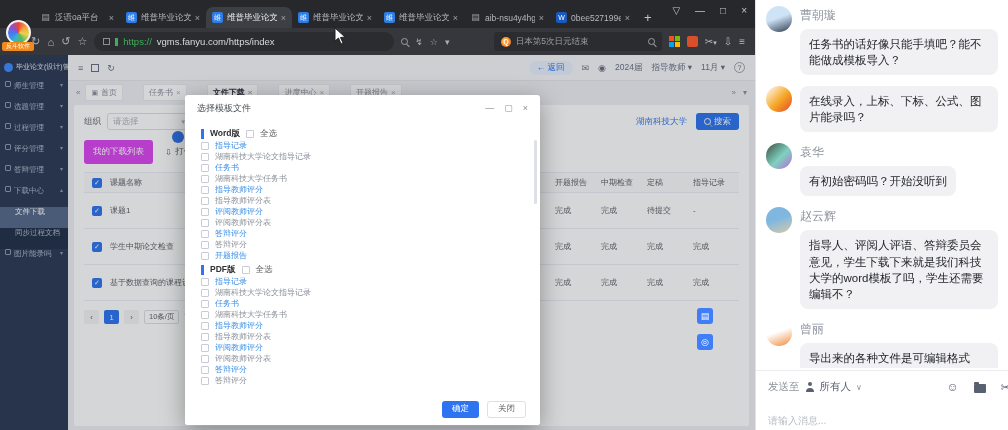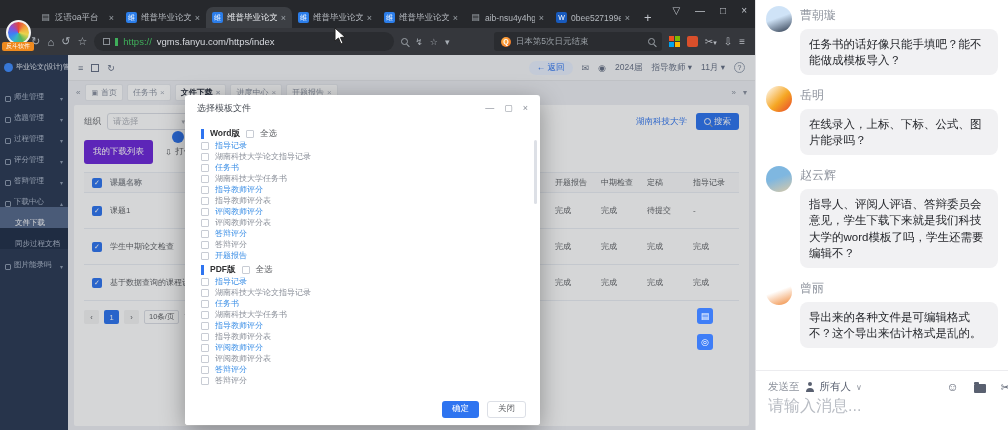--- a/index.html
+++ b/index.html
@@ -42,21 +42,21 @@
 
 .applogo{position:absolute;left:2px;top:20px;z-index:60;width:32px;text-align:center}
 .logo-circle{width:25px;height:25px;border-radius:50%;margin:0 auto;border:2px solid #f4f4f4;
   background:conic-gradient(#e5473b,#f2a33c,#ead34c,#58b85c,#35b6c9,#3f7ef7,#8e4fd1,#e5473b)}
 .logo-badge{margin-top:-3px;background:#f08a1e;color:#fff;font-size:6px;border-radius:2px;padding:1px 1px;line-height:1.2}
 
 .page{position:absolute;top:55px;left:0;width:755px;bottom:0;background:#eef0f4;display:flex}
 .sidebar{width:68px;background:#2b3a55;color:#aeb9cc;font-size:7.5px;flex:none}
 .sb-title{display:flex;align-items:center;gap:3px;padding:7px 4px 9px;color:#e8ecf4;font-size:7px;white-space:nowrap;overflow:hidden}
 .sb-logo{width:9px;height:9px;border-radius:50%;background:#3f8cff;flex:none}
-.sb-item{display:flex;align-items:flex-end;gap:3px;height:21px;padding:0 5px;cursor:pointer;white-space:nowrap;overflow:hidden}
+.sb-item{display:flex;align-items:flex-start;gap:3px;height:21px;padding:0 5px;cursor:pointer;white-space:nowrap;overflow:hidden}
 .sb-ic{width:6px;height:6px;border:1px solid #8e9bb0;border-radius:1px;flex:none}
 .sb-lb{flex:1;overflow:hidden}
 .sb-caret{font-size:6px;color:#8e9bb0}
 .sb-item.sub{padding-left:15px;background:#22304a}
 .sb-item.sub.active{background:#56698c;color:#fff}
 .main{flex:1;position:relative;min-width:0}
 .toolbar{height:26px;background:#f6f7f9;border-bottom:1px solid #e4e6ea;display:flex;align-items:center;gap:8px;padding:0 10px;font-size:8.5px;color:#667085}
 .tb-ic{font-size:9px;color:#667085}
 .fs-ic{width:8px;height:8px;border:1px solid #667085;flex:none}
 .tb-right{margin-left:auto;display:flex;align-items:center;gap:9px}
@@ -68,21 +68,21 @@
 .ptab-home{font-size:7px}
 .ptab-x{font-size:8px;color:#aab0bc}
 .ptabs-right{margin-left:auto;display:flex;gap:7px;color:#8a91a0;font-size:8px}
 .content{position:absolute;top:50px;left:6px;right:6px;bottom:4px;background:#fff;border-radius:2px;padding:8px 10px}
 .filterrow{display:flex;align-items:center;gap:6px;font-size:8.5px;color:#606266}
 .selbox{width:84px;height:17px;border:1px solid #dcdfe6;border-radius:3px;display:flex;align-items:center;justify-content:space-between;padding:0 5px;color:#b0b3ba}
 .fr-right{margin-left:auto;display:flex;align-items:center;gap:9px}
 .more-link{color:#2e74f0}
 .search-btn{height:17px;background:#2e74f0;color:#fff;border-radius:3px;display:flex;align-items:center;gap:3px;padding:0 8px}
 .actionrow{margin-top:10px;display:flex;align-items:center;gap:12px;font-size:8.5px}
-.pri-btn{height:18px;background:#6d28d9;color:#fff;border-radius:3px;padding:12px 9px;display:flex;align-items:center}
+.pri-btn{height:18px;background:#d946ef;color:#fff;border-radius:3px;padding:12px 9px;display:flex;align-items:center}
 .sec-btn{color:#606266;display:flex;gap:3px;align-items:center}
 .table{margin-top:8px;border-top:1px solid #ebeef5;font-size:8px}
 .trow{display:flex;align-items:center;border-bottom:1px solid #ebeef5;height:36px}
 .trow.head{height:20px;background:#fafbfc;color:#909399}
 .t-cb{width:26px;display:flex;justify-content:center;flex:none}
 .cbx{width:10px;height:10px;background:#2e74f0;border-radius:2px;color:#fff;font-size:7px;line-height:10px;text-align:center;display:inline-block}
 .t-topic{flex:1;color:#606266;padding-right:6px;white-space:nowrap;overflow:hidden}
 .trow.head .t-topic{color:#909399;font-weight:bold}
 .t-col{width:46px;color:#606266;flex:none;white-space:nowrap;overflow:hidden}
 .pagerow{margin-top:9px;display:flex;align-items:center;gap:5px;font-size:7.5px;color:#606266}
@@ -121,21 +121,21 @@
 .send-label{color:#8f949e}
 .person-ic{position:relative;width:10px;height:10px;flex:none}
 .person-ic::before{content:"";position:absolute;left:3px;top:0;width:4px;height:4px;border-radius:50%;background:#596070}
 .person-ic::after{content:"";position:absolute;left:1px;bottom:0;width:8px;height:4px;border-radius:4px 4px 0 0;background:#596070}
 .cf-caret{font-size:8px;color:#8f949e}
 .cf-icons{margin-left:auto;display:flex;gap:15px;align-items:center;color:#596070}
 .smiley{font-size:12px;line-height:1}
 .folder-ic{width:12px;height:9px;background:#596070;border-radius:1px;position:relative;margin-top:2px}
 .folder-ic::before{content:"";position:absolute;top:-2px;left:0;width:5px;height:2px;background:#596070;border-radius:1px 1px 0 0}
 .clip-ic{margin-right:-14px;font-size:11px}
-.cf-input{margin-top:2px;font-size:16px;color:#b9bdc4}
+.cf-input{margin-top:20px;font-size:10px;color:#b9bdc4}
 
 .cursor{position:absolute;left:334px;top:27px;z-index:100;pointer-events:none}
 </style>
 </head>
 <body>
 
 <div class="stage">
 
   <div class="browser">
 
@@ -287,21 +287,21 @@
             <span class="tb-ic">◉</span>
             <span>2024届</span>
             <span><span>指导教师</span> ▾</span>
             <span><span>11月</span> ▾</span>
             <span class="help-circ">?</span>
           </div>
         </div>
 
         <div class="pagetabs">
           <span style="font-size:8px">«</span>
-          <span style="display:flex;gap:4px">
+          <span style="display:flex;gap:20px">
               <span class="ptab">
                 <span class="ptab-home">▣</span>
                 <span>首页</span>
               </span>
               <span class="ptab">
                 <span>任务书</span>
                 <span class="ptab-x">×</span>
               </span>
               <span class="ptab active">
                 <span>文件下载</span>
@@ -539,22 +539,28 @@
         <div class="msg">
           <span class="avatar" style="background: linear-gradient(160deg, rgb(207, 227, 247) 45%, rgb(46, 59, 78));"></span>
           <div class="m-rt">
             <div class="m-name">曹朝璇</div>
             <div class="m-bubble">任务书的话好像只能手填吧？能不能做成模板导入？</div>
           </div>
         </div>
         <div class="msg">
           <span class="avatar" style="background: linear-gradient(135deg, rgb(255, 255, 255), rgb(245, 166, 35) 55%, rgb(232, 69, 44));"></span>
           <div class="m-rt">
-            <div class="m-name">岳明</div>
             <div class="m-bubble">在线录入，上标、下标、公式、图片能录吗？</div>
+          </div>
+        </div>
+        <div class="msg">
+          <span class="avatar" style="background: linear-gradient(135deg, rgb(58, 74, 63), rgb(127, 209, 192) 55%, rgb(184, 107, 212));"></span>
+          <div class="m-rt">
+            <div class="m-name">袁华</div>
+            <div class="m-bubble">有初始密码吗？开始没听到</div>
           </div>
         </div>
         <div class="msg">
           <span class="avatar" style="background: linear-gradient(160deg, rgb(127, 183, 224) 45%, rgb(216, 201, 168));"></span>
           <div class="m-rt">
             <div class="m-name">赵云辉</div>
             <div class="m-bubble">指导人、评阅人评语、答辩委员会意见，学生下载下来就是我们科技大学的word模板了吗，学生还需要编辑不？</div>
           </div>
         </div>
         <div class="msg">

